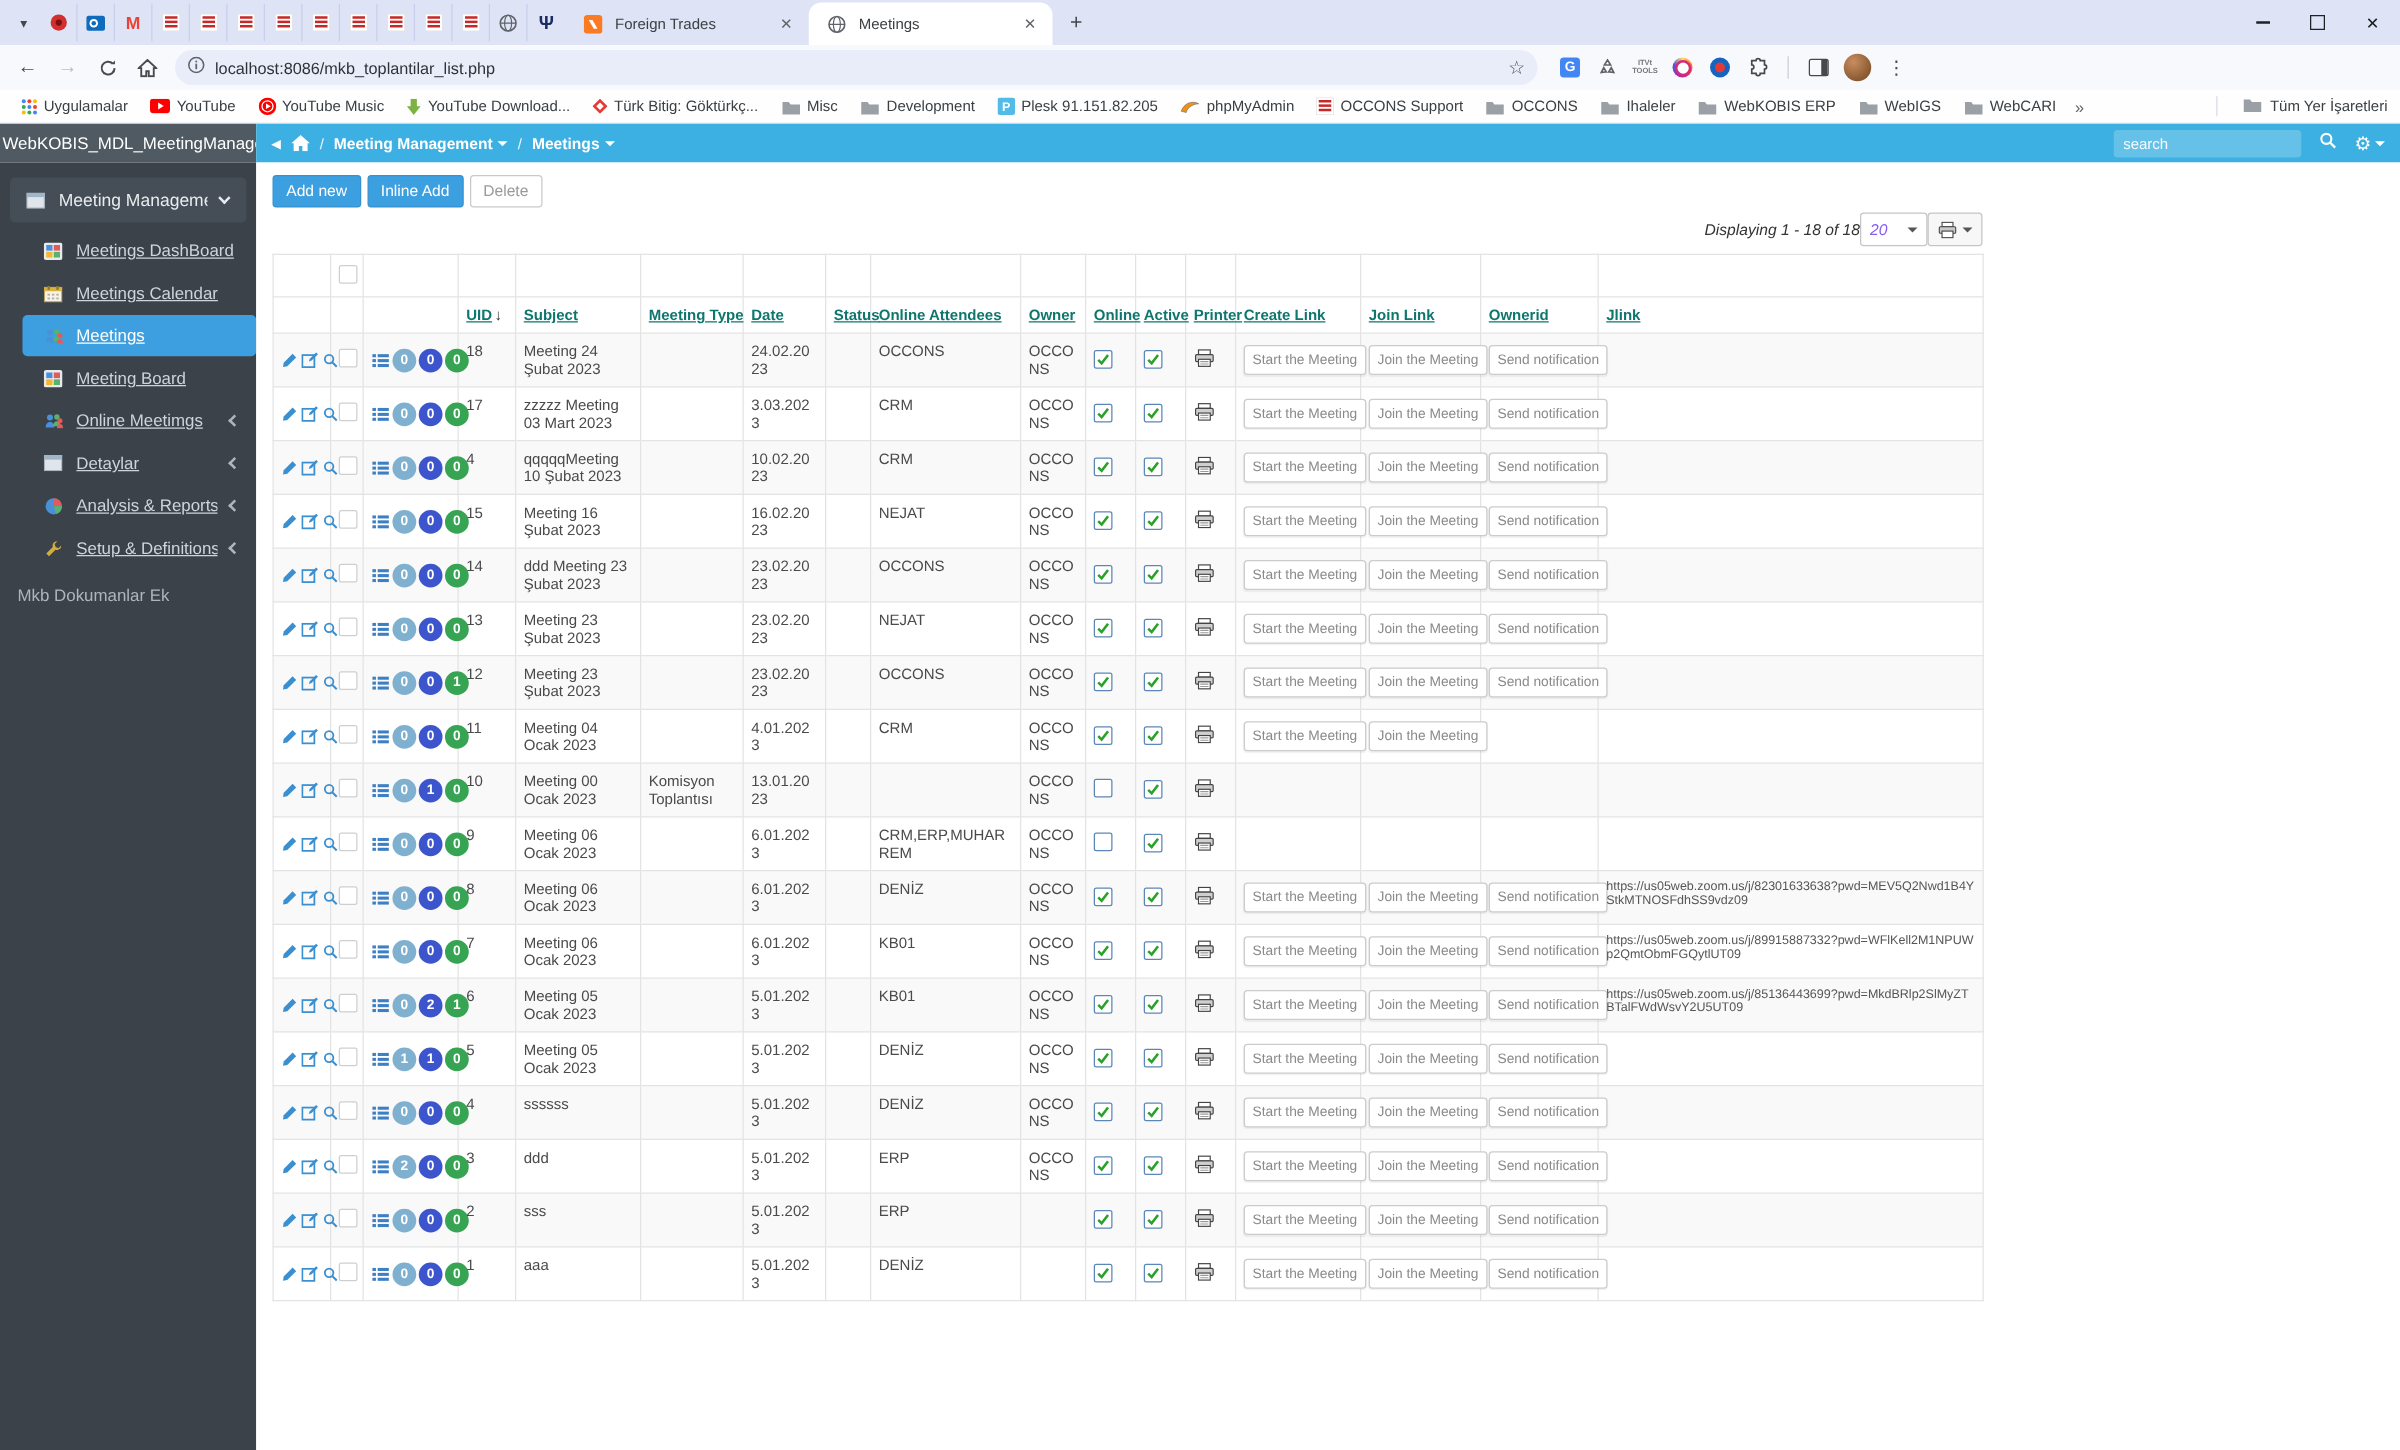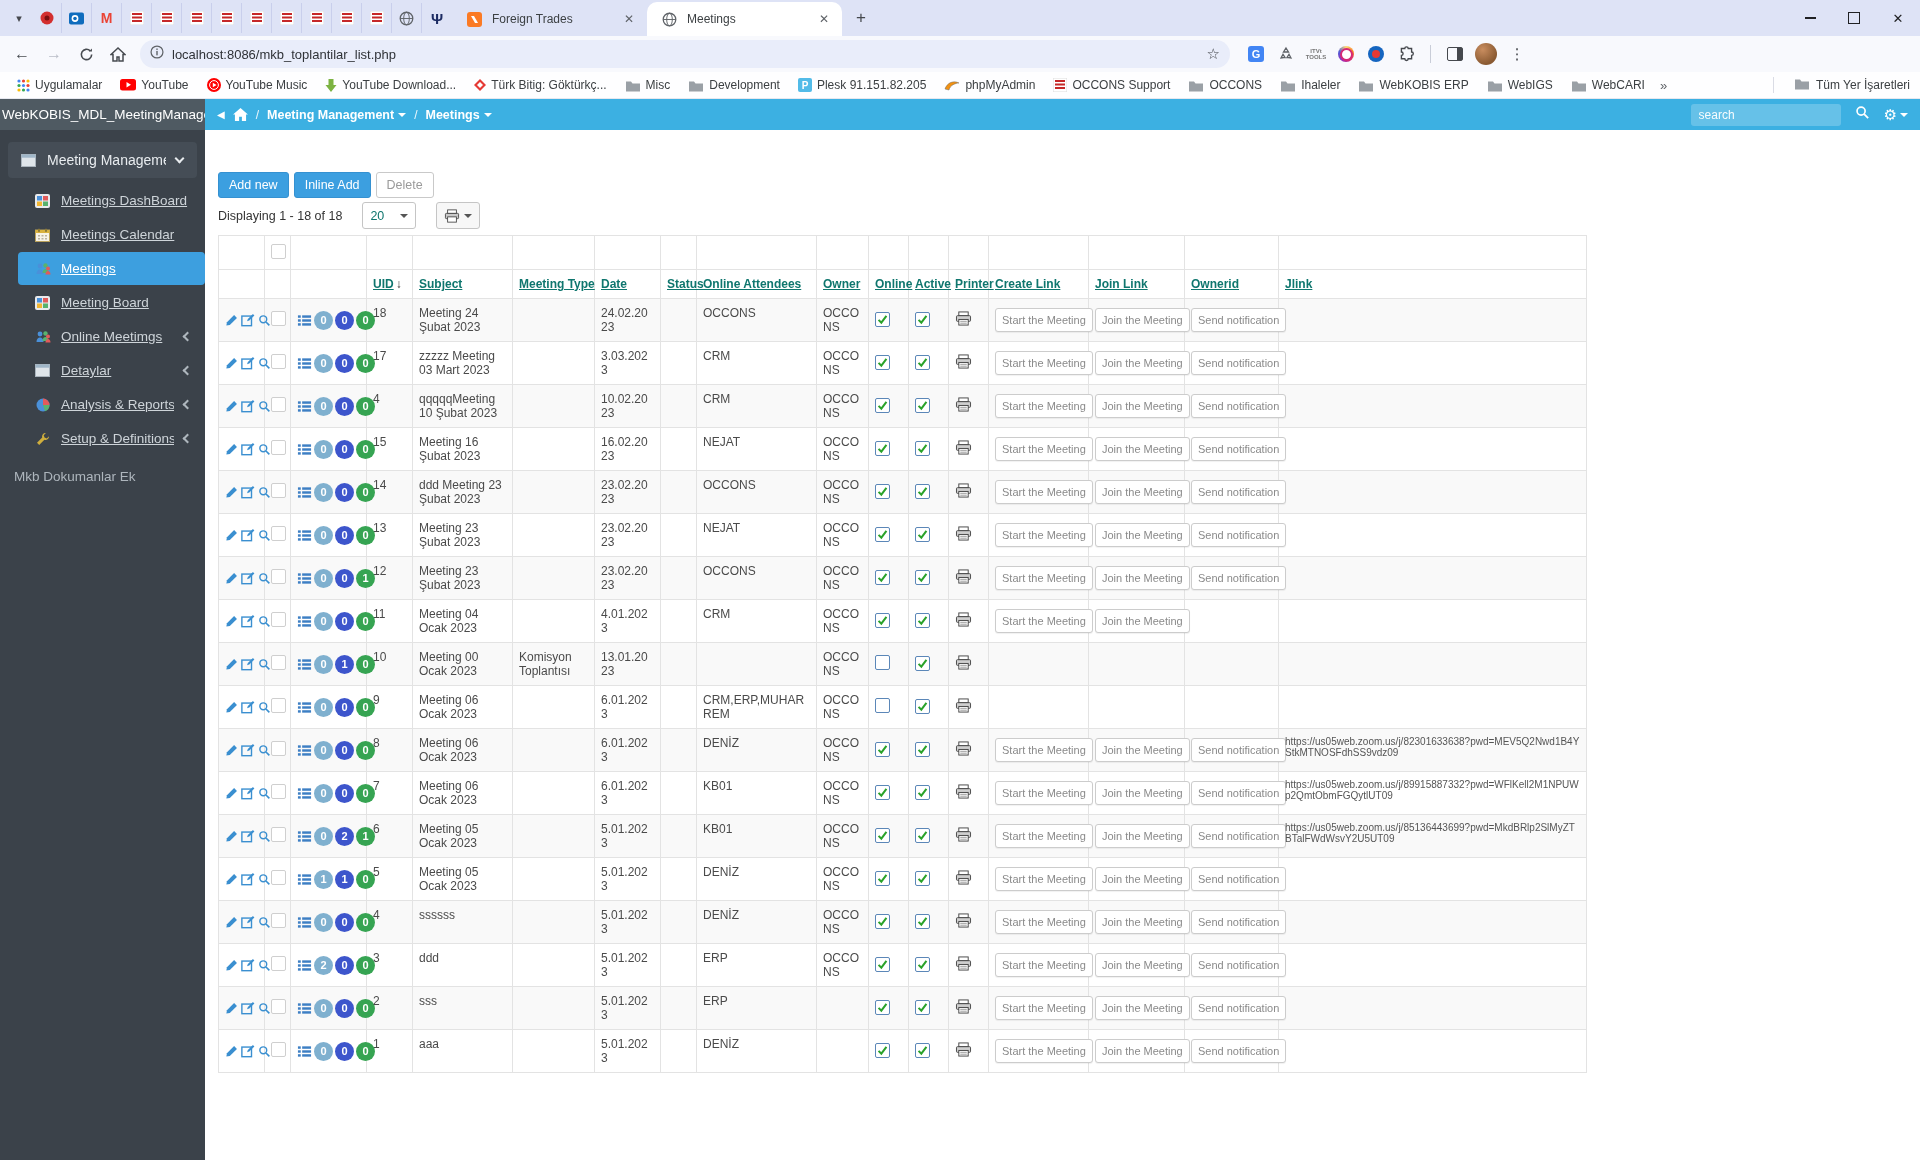--- a/index.html
+++ b/index.html
@@ -70,26 +70,26 @@
   .side-item.active { background:#3d9fdf; color:#fff; margin-left:18px; border-radius:4px; padding-left:16px; }
   .s-icon { width:17px; display:flex; justify-content:center; }
   .s-label { flex:1; white-space:nowrap; overflow:hidden; }
   .chev { width:7px; height:7px; border-right:2px solid #aeb6bd; border-bottom:2px solid #aeb6bd; display:inline-block; flex-shrink:0; }
   .chev.down { transform:rotate(45deg); margin-top:-3px; border-color:#e8ecef; }
   .chev.left { transform:rotate(135deg); }
   .side-footer { margin-top:14px; padding-left:14px; font-size:13.5px; color:#aeb6bd; }
 
   .main { flex:1; background:#fff; padding:10px 0 0 13px; overflow:hidden; }
   .toolbar { display:flex; gap:5px; margin-bottom:4px; }
-  .btn { font-size:12.5px; border-radius:3px; padding:5px 10px; border:1px solid transparent; cursor:pointer;margin-top:32px; }
+  .btn { font-size:12.5px; border-radius:3px; padding:5px 10px; border:1px solid transparent; cursor:pointer; }
   .btn-blue { background:#3c9fe0; border-color:#3591d1; color:#fff; }
   .btn-light { background:#fff; border-color:#c9c9c9; color:#9a9a9a; }
-  .pagerow { width:1368px; display:flex; align-items:center; gap:20px; margin:4px 0 6px 0; }
+  .pagerow { width:1368px; display:flex; justify-content:flex-end; align-items:center; gap:0; margin:4px 0 6px 0;font-style:italic; }
   .pg-summary { font-size:12.5px; color:#333; }
-  .pg-select { width:54px; height:27px; border:1px solid #c5c5c5; border-radius:3px; background:#fff; display:flex; align-items:center; justify-content:space-between; padding:0 7px; font-size:12.5px; color:#0f766e; }
+  .pg-select { width:54px; height:27px; border:1px solid #c5c5c5; border-radius:3px; background:#fff; display:flex; align-items:center; justify-content:space-between; padding:0 7px; font-size:12.5px; color:#8b5cf6; }
   .pg-select .dd-caret { border-top-color:#555; }
   .pg-print { height:27px; border:1px solid #c5c5c5; border-radius:3px; background:#f7f7f7; display:flex; align-items:center; gap:4px; padding:0 7px; }
   .pg-print .dd-caret { border-top-color:#555; }
 
   table.grid { border-collapse:collapse; table-layout:fixed; width:1368px; background:#fff; }
   .grid th, .grid td { border:1px solid #e3e3e3; font-size:12px; color:#4a4a4a; padding:7px 6px; vertical-align:top; text-align:left; word-wrap:break-word; }
   .grid thead th { background:#fff; }
   .grid tr.hdr-cb th { height:34px; vertical-align:middle; }
   .collabel { font-weight:bold; color:#0f766e; text-decoration:underline; white-space:nowrap; }
   .sort-arrow { font-weight:bold; color:#333; margin-left:2px; text-decoration:none; display:inline-block; }

